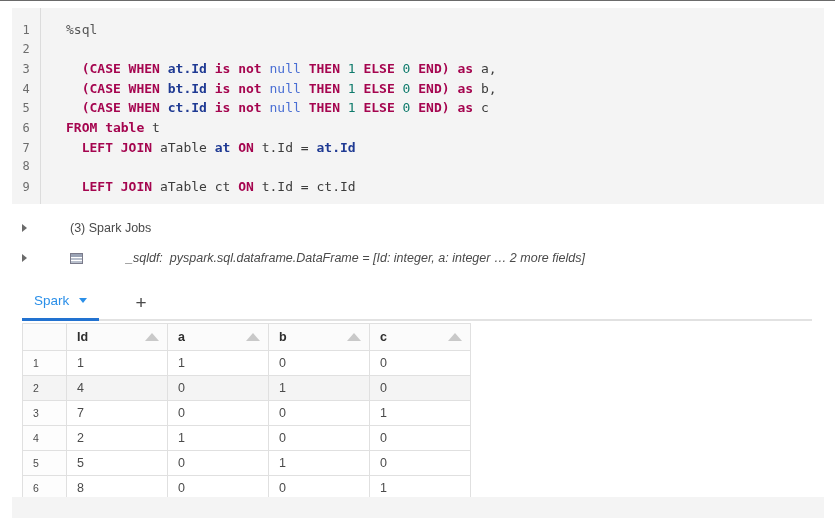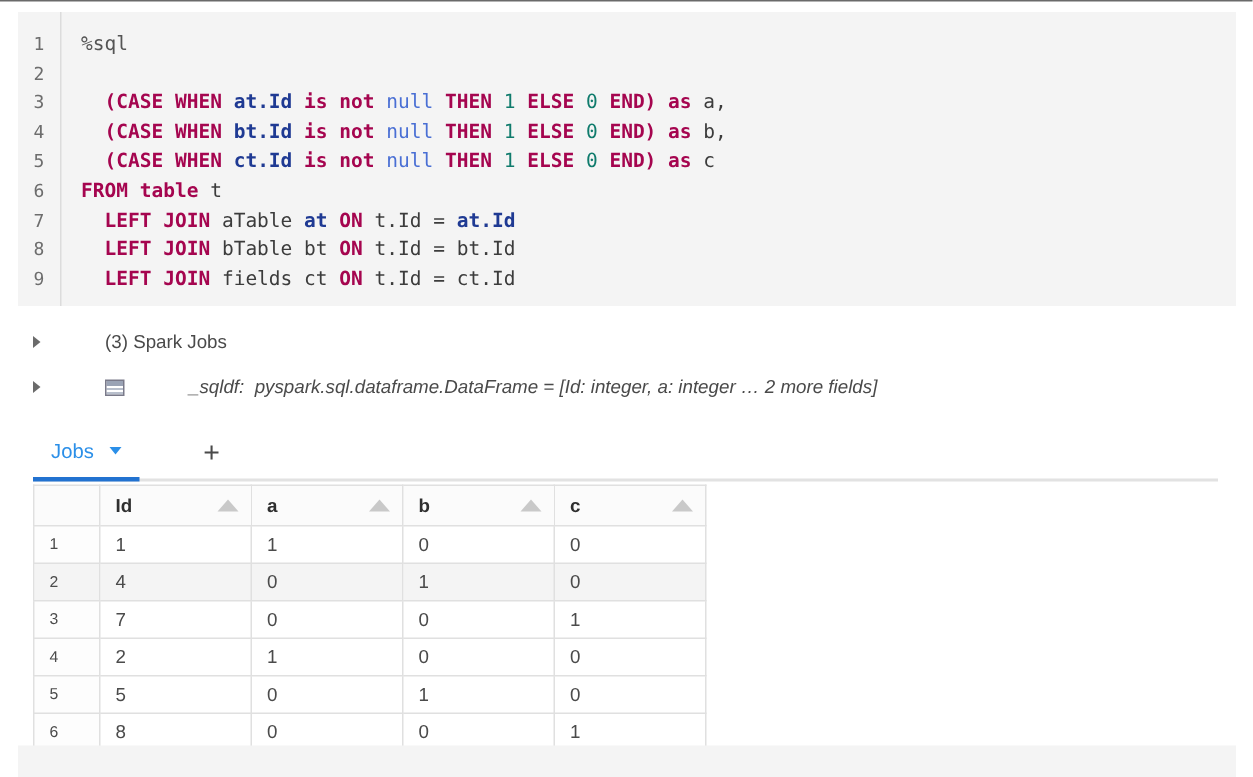--- a/index.html
+++ b/index.html
@@ -63,21 +63,21 @@
   .ln {
     width: 28px;
     min-width: 28px;
     text-align: center;
     color: #6d6d6d;
     font-family: "DejaVu Sans Mono", monospace;
     font-size: 12px;
     user-select: none;
   }
   .code-text {
-    padding-left: 14px;
+    padding-left: 26px;
   }
 
   
   .t-plain   { color: #3c3c3c; }
   .t-kw      { color: #a5054f; font-weight: bold; }
   .t-ident   { color: #1f3a93; font-weight: bold; }
   .t-null    { color: #4a6fd4; margin-top: 20px; }
   .t-num     { color: #0f7b6c; }
   .t-magic   { color: #555555; }
 
@@ -241,39 +241,39 @@
 <div class="code-cell">
   <div class="code-gutter"></div>
   <div class="code-lines" id="code-line-list">
       <div class="code-line"><span class="ln">1</span><span class="code-text"><span class="t-magic">%sql</span></span></div>
       <div class="code-line"><span class="ln">2</span></div>
       <div class="code-line"><span class="ln">3</span><span class="code-text"><span class="t-plain">  </span><span class="t-kw">(CASE WHEN</span><span class="t-plain"> </span><span class="t-ident">at.Id</span><span class="t-plain"> </span><span class="t-kw">is not</span><span class="t-plain"> </span><span class="t-null">null</span><span class="t-plain"> </span><span class="t-kw">THEN</span><span class="t-plain"> </span><span class="t-num">1</span><span class="t-plain"> </span><span class="t-kw">ELSE</span><span class="t-plain"> </span><span class="t-num">0</span><span class="t-plain"> </span><span class="t-kw">END)</span><span class="t-plain"> </span><span class="t-kw">as</span><span class="t-plain"> a,</span></span></div>
       <div class="code-line"><span class="ln">4</span><span class="code-text"><span class="t-plain">  </span><span class="t-kw">(CASE WHEN</span><span class="t-plain"> </span><span class="t-ident">bt.Id</span><span class="t-plain"> </span><span class="t-kw">is not</span><span class="t-plain"> </span><span class="t-null">null</span><span class="t-plain"> </span><span class="t-kw">THEN</span><span class="t-plain"> </span><span class="t-num">1</span><span class="t-plain"> </span><span class="t-kw">ELSE</span><span class="t-plain"> </span><span class="t-num">0</span><span class="t-plain"> </span><span class="t-kw">END)</span><span class="t-plain"> </span><span class="t-kw">as</span><span class="t-plain"> b,</span></span></div>
       <div class="code-line"><span class="ln">5</span><span class="code-text"><span class="t-plain">  </span><span class="t-kw">(CASE WHEN</span><span class="t-plain"> </span><span class="t-ident">ct.Id</span><span class="t-plain"> </span><span class="t-kw">is not</span><span class="t-plain"> </span><span class="t-null">null</span><span class="t-plain"> </span><span class="t-kw">THEN</span><span class="t-plain"> </span><span class="t-num">1</span><span class="t-plain"> </span><span class="t-kw">ELSE</span><span class="t-plain"> </span><span class="t-num">0</span><span class="t-plain"> </span><span class="t-kw">END)</span><span class="t-plain"> </span><span class="t-kw">as</span><span class="t-plain"> c</span></span></div>
       <div class="code-line"><span class="ln">6</span><span class="code-text"><span class="t-kw">FROM table</span><span class="t-plain"> t</span></span></div>
       <div class="code-line"><span class="ln">7</span><span class="code-text"><span class="t-plain">  </span><span class="t-kw">LEFT JOIN</span><span class="t-plain"> aTable </span><span class="t-ident">at</span><span class="t-plain"> </span><span class="t-kw">ON</span><span class="t-plain"> t.Id = </span><span class="t-ident">at.Id</span></span></div>
-      <div class="code-line"><span class="ln">8</span><span class="code-text"><span class="t-plain">  </span><span class="t-kw">LEFT JOIN</span><span class="t-plain"> bTable bt </span><span class="t-kw">ON</span><span class="t-plain"> t.Id = bt.Id</span></span></div>
-      <div class="code-line"><span class="ln">9</span><span class="code-text"><span class="t-plain">  </span><span class="t-kw">LEFT JOIN</span><span class="t-plain"> fields ct </span><span class="t-kw">ON</span><span class="t-plain"> t.Id = ct.Id</span></span></div>
+      <div class="code-line"><span class="ln">8</span></div>
+      <div class="code-line"><span class="ln">9</span><span class="code-text"><span class="t-plain">  </span><span class="t-kw">LEFT JOIN</span><span class="t-plain"> aTable ct </span><span class="t-kw">ON</span><span class="t-plain"> t.Id = ct.Id</span></span></div>
     </div>
 </div>
 
 <div class="out-row spark-jobs">
   <span class="caret"></span>
   <span class="out-text">(3) Spark Jobs</span>
 </div>
 
 <div class="out-row sqldf-row">
   <span class="caret"></span>
   <span class="df-icon"></span>
   <span class="out-text">_sqldf:  pyspark.sql.dataframe.DataFrame = [Id: integer, a: integer … 2 more fields]</span>
 </div>
 
 <div class="tabbar">
   <div class="tab active">
-    <span class="tab-label">Jobs</span>
+    <span class="tab-label">Spark</span>
     <span class="chev"></span>
   </div>
   <div class="add-tab">
     <span>+</span>
   </div>
 </div>
 
 <table class="result-table">
   <colgroup>
     <col class="col-idx">

